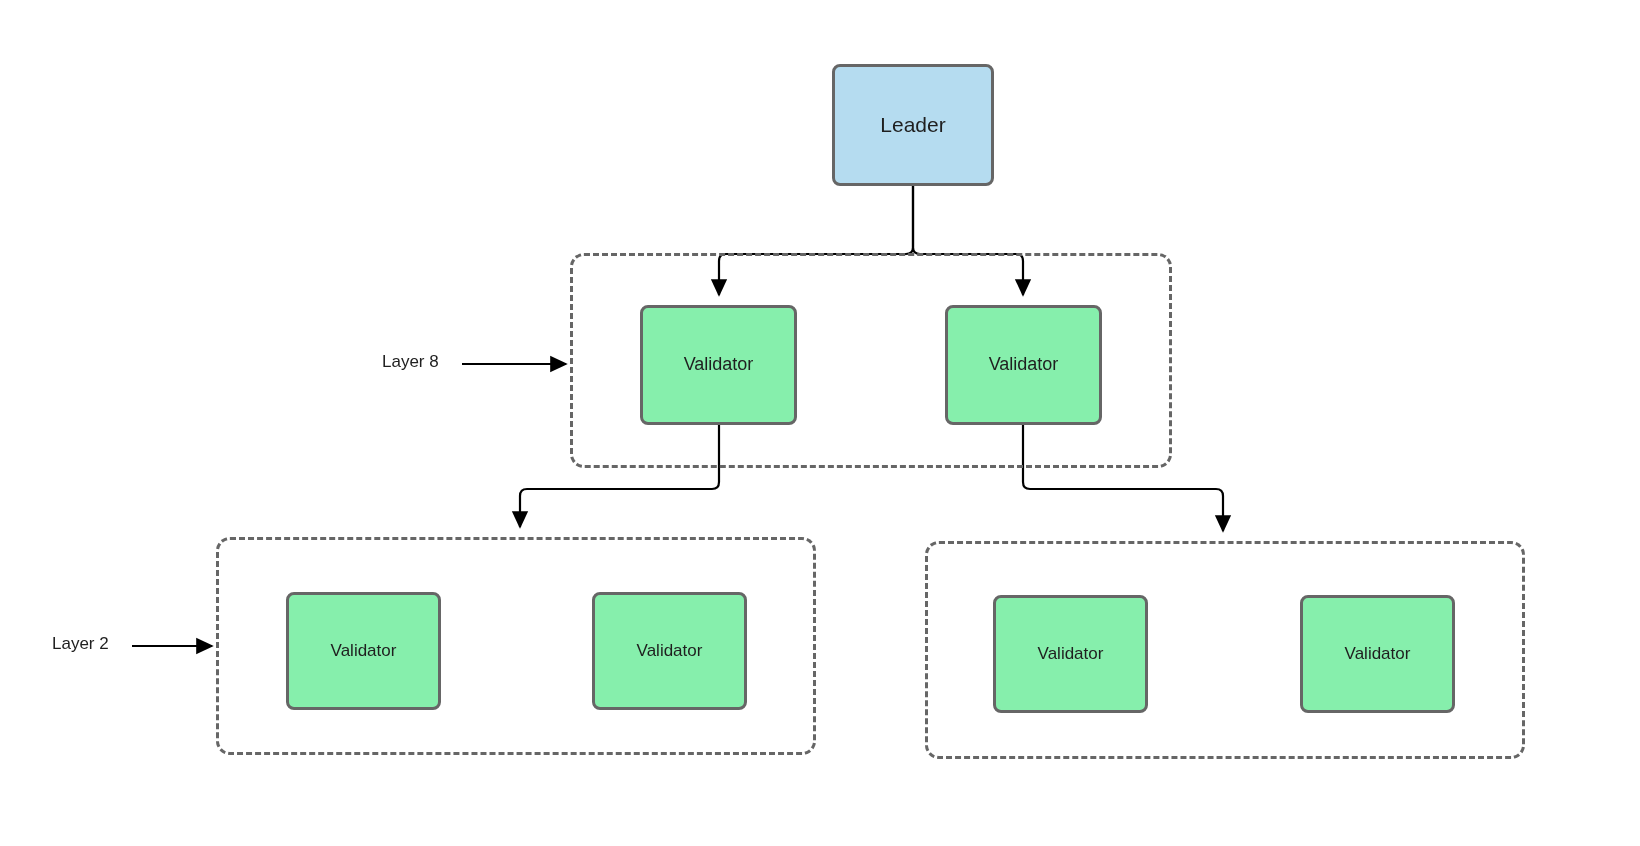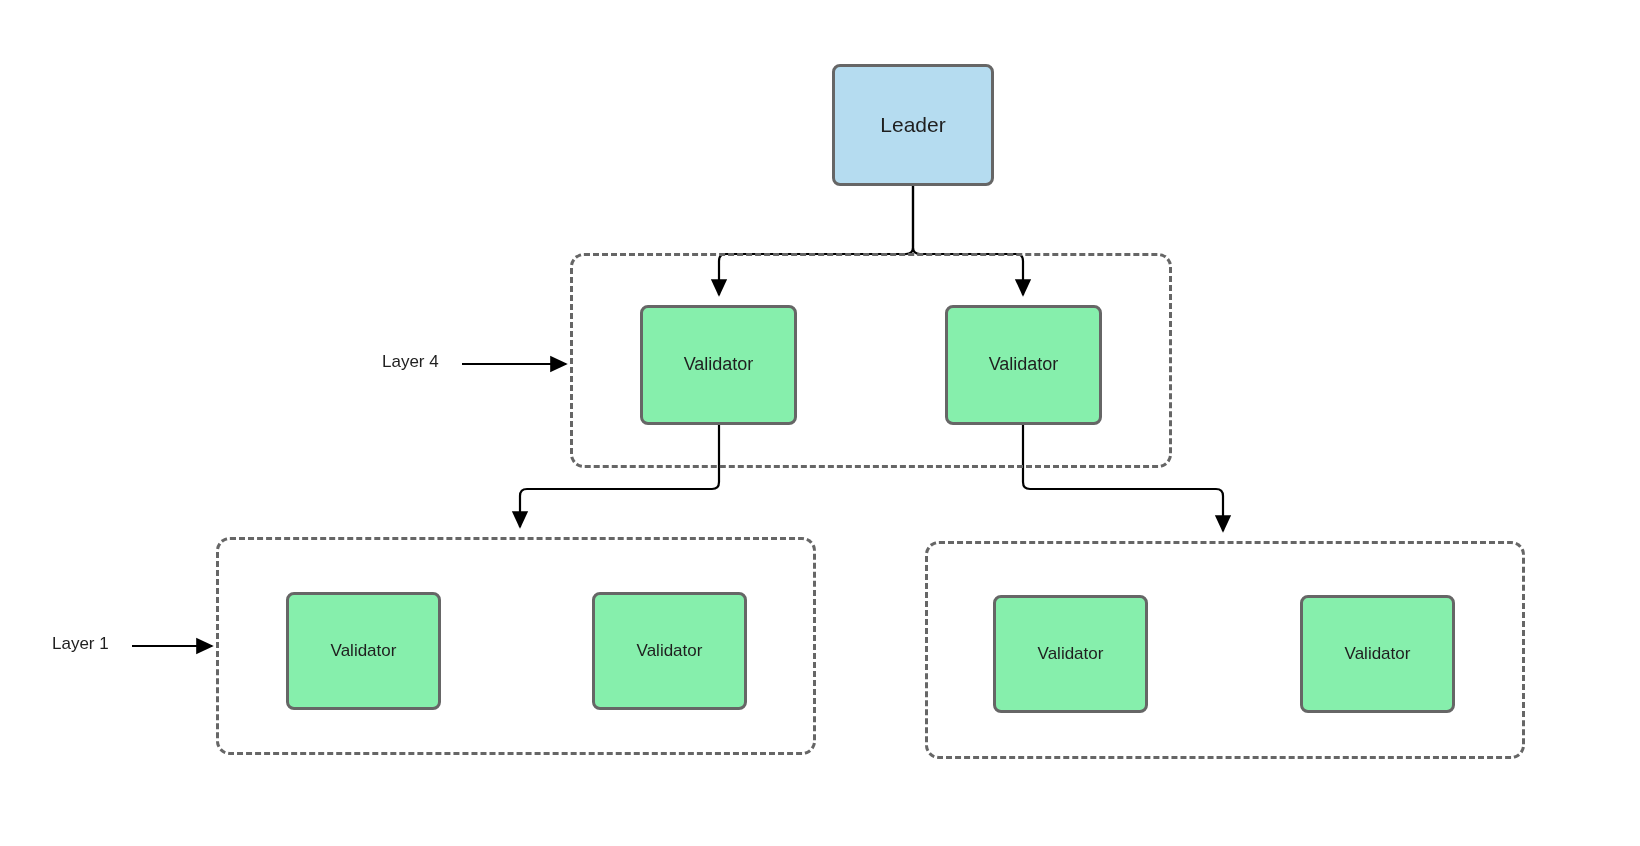--- a/index.html
+++ b/index.html
@@ -108,19 +108,19 @@
   </div>
 
   <div class="node node-validator" style="left: 993px; top: 595px; width: 155px; height: 118px; font-size: 17px;">
     <span class="node-label">Validator</span>
   </div>
   <div class="node node-validator" style="left: 1300px; top: 595px; width: 155px; height: 118px; font-size: 17px;">
     <span class="node-label">Validator</span>
   </div>
 
   <div class="layer-annotation" style="left: 382px; top: 352px; font-size: 17px;">
-    <span>Layer 4</span>
+    <span>Layer 8</span>
   </div>
   <div class="layer-annotation" style="left: 52px; top: 634px; font-size: 17px;">
-    <span>Layer 1</span>
+    <span>Layer 2</span>
   </div>
 
 </div>
 
 </body></html>

